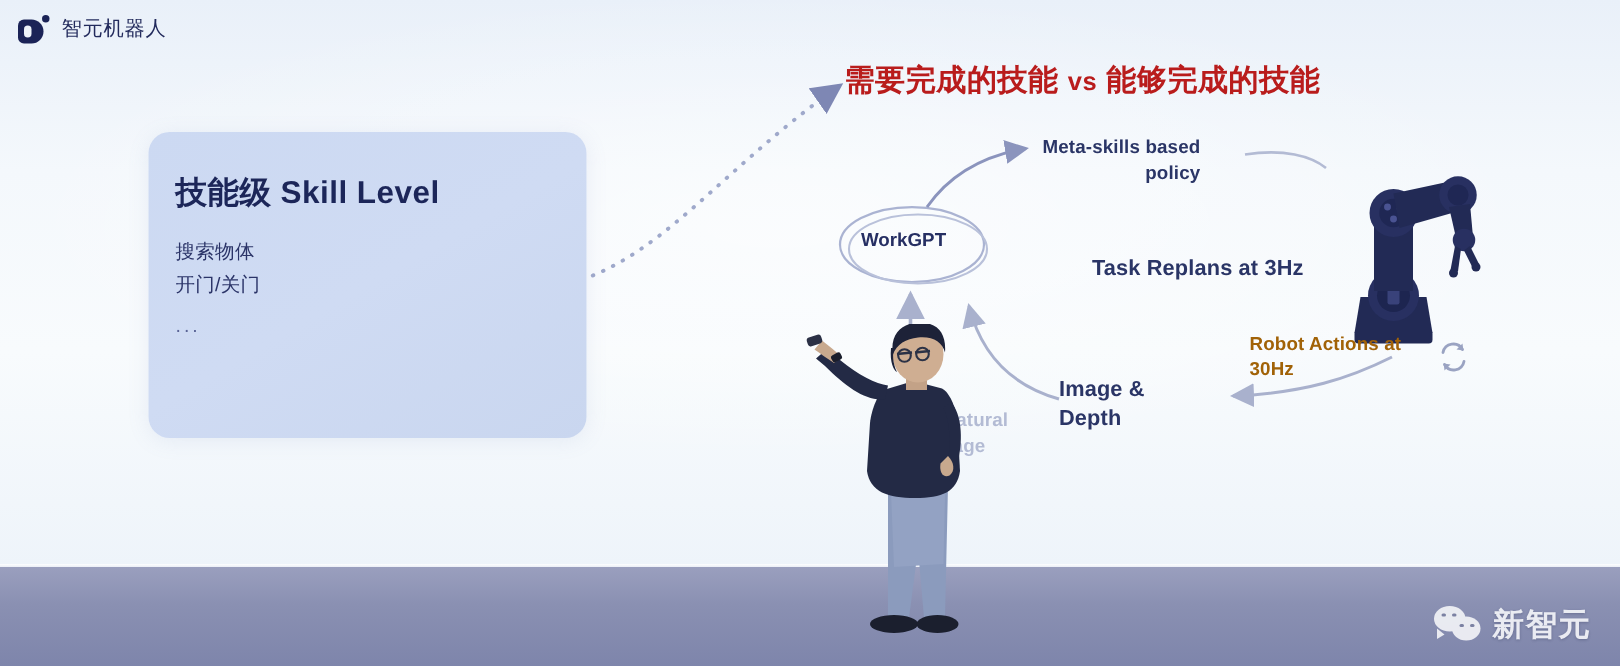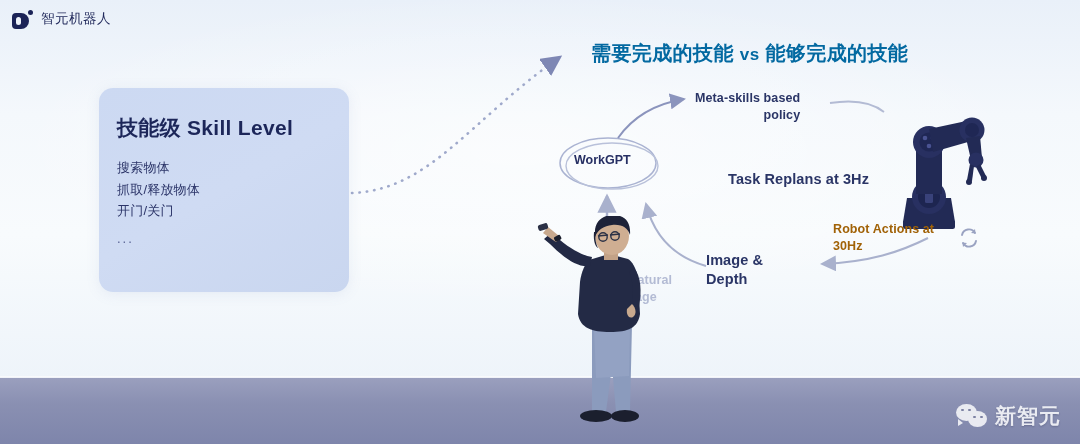--- a/index.html
+++ b/index.html
@@ -53,21 +53,21 @@
   .logo-mark .dot {
     position:absolute; right:0; top:0; width:5px; height:5px;
     background:#1b2357; border-radius:50%;
   }
   #brand-text {
     font-size:13.5px; color:#222a5c; letter-spacing:.5px; font-weight:500;
   }
 
   
   #skill-card {
-    position:absolute; left:99px; top:88px; width:250px; height:204px;
+    position:absolute; left:99px; top:88px; width:292px; height:204px;
     background:linear-gradient(150deg,#ccd9f2 0%,#cfdbf3 50%,#c9d6ef 100%);
     border-radius:14px;
     box-shadow:0 2px 14px rgba(120,140,190,.12);
     padding:26px 0 0 18px;
     z-index:5;
   }
   #skill-title {
     font-size:21px; font-weight:700; color:#1c2659;
     letter-spacing:.3px; margin-bottom:15px;
   }
@@ -75,22 +75,22 @@
     font-size:13px; color:#2b3468; line-height:21.5px;
     letter-spacing:.2px; font-weight:500;
   }
   .skill-ellipsis {
     font-size:13px; color:#5a6496; margin-top:9px; letter-spacing:2px;
   }
 
   
   #headline {
     position:absolute; left:563px; top:40px;
-    font-size:20px; font-weight:700; color:#0369a1;
-    letter-spacing:.4px; white-space:nowrap; z-index:6;margin-left:28px;
+    font-size:20px; font-weight:700; color:#b91c1c;
+    letter-spacing:.4px; white-space:nowrap; z-index:6;
   }
   #headline .vs { font-weight:600; font-size:17px; }
 
   
   #vec { position:absolute; left:0; top:0; width:1080px; height:444px; z-index:4; }
 
   
   .diag-label {
     position:absolute; z-index:6;
     font-size:12.5px; color:#2a3566; font-weight:600;
@@ -153,21 +153,20 @@
     <span class="d-shape"></span>
       <span class="d-hole"></span>
       <span class="dot"></span>
   </span>
   <span id="brand-text">智元机器人</span>
 </div>
 
 <div id="skill-card">
   <div id="skill-title">技能级 Skill Level</div>
   <div class="skill-item">搜索物体</div>
-  <div class="skill-item">抓取/释放物体</div>
   <div class="skill-item">开门/关门</div>
   <div class="skill-ellipsis">...</div>
 </div>
 
 <div id="headline">
   <span>需要完成的技能</span>
   <span class="vs">vs</span>
   <span>能够完成的技能</span>
 </div>
 

